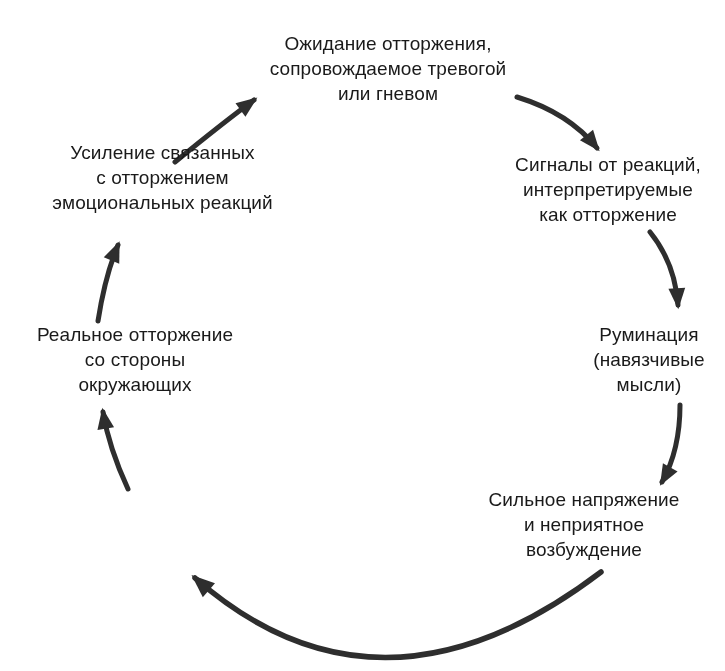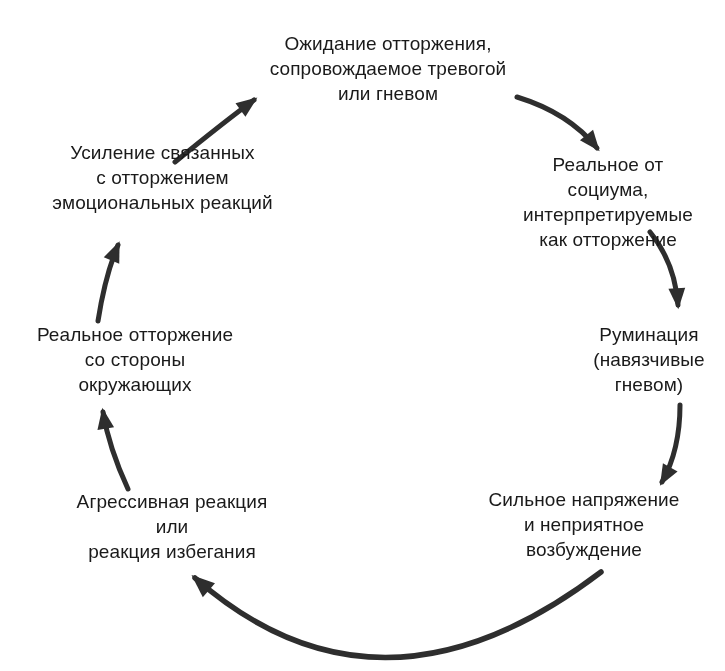--- a/index.html
+++ b/index.html
@@ -68,35 +68,32 @@
 
     <path class="arrow-path" d="M 100 489 Q 81 448 75 412" stroke-width="5" marker-end="url(#ah)" stroke="#2e2e2e"></path>
 
     <path class="arrow-path" d="M 70 321 Q 77 276 90 245" stroke-width="5" marker-end="url(#ah)" stroke="#2e2e2e"></path>
   </svg>
 
   <div class="node node-expectation">Ожидание отторжения,
 сопровождаемое тревогой
 или гневом</div>
 
-  <div class="node node-signals">Реальное от социума,
+  <div class="node node-signals">Сигналы от реакций,
 интерпретируемые
 как отторжение</div>
 
   <div class="node node-rumination">Руминация
 (навязчивые
-гневом)</div>
+мысли)</div>
 
   <div class="node node-tension">Сильное напряжение
 и неприятное
 возбуждение</div>
 
-  <div class="node node-reaction">Агрессивная реакция
-или
-реакция избегания</div>
 
   <div class="node node-real">Реальное отторжение
 со стороны
 окружающих</div>
 
   <div class="node node-amplification">Усиление связанных
 с отторжением
 эмоциональных реакций</div>
 
 </div>

